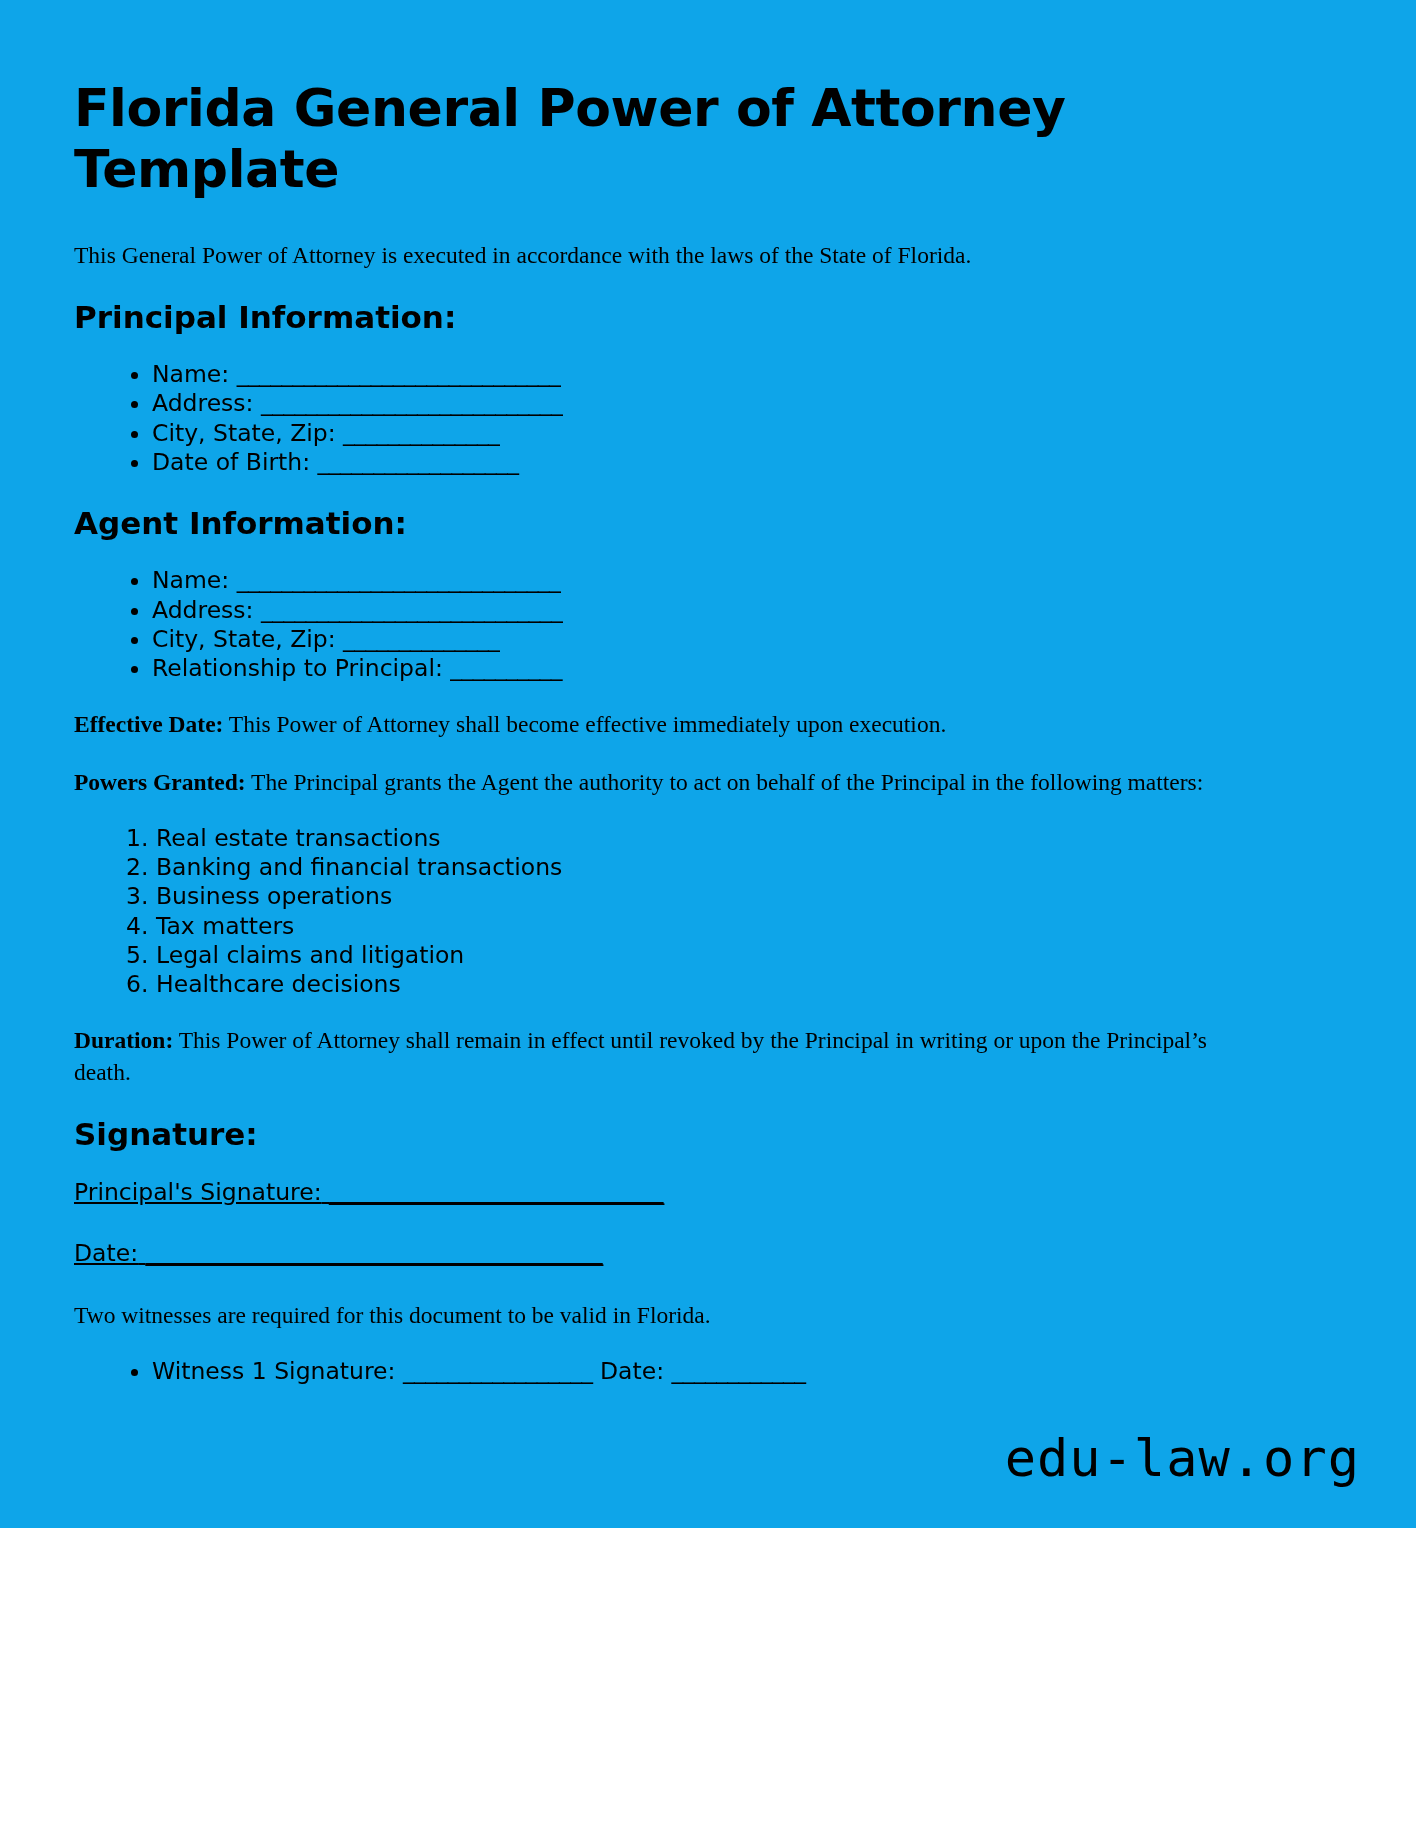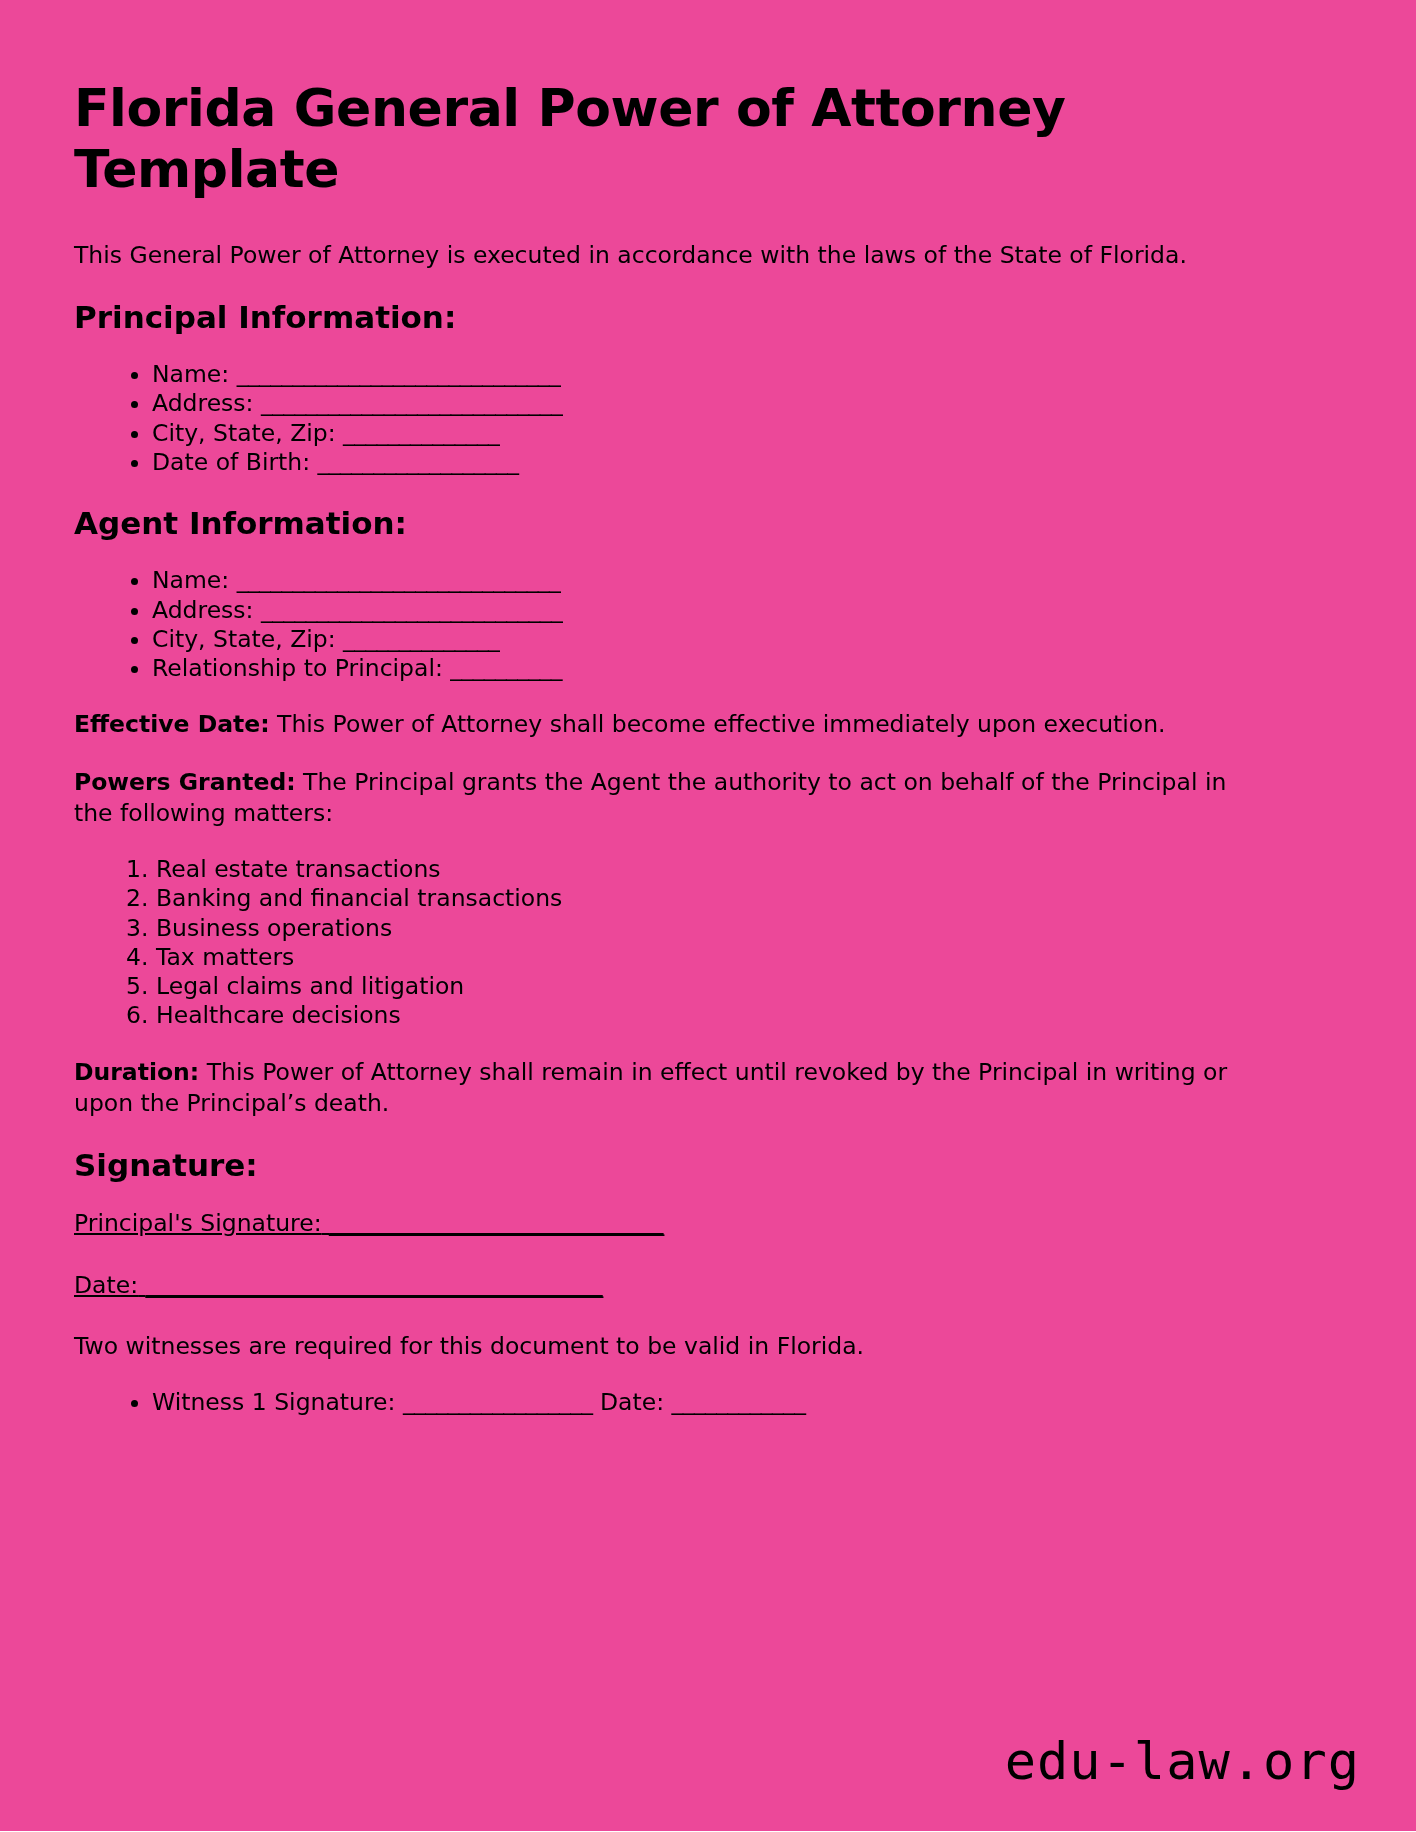--- a/index.html
+++ b/index.html
@@ -7,39 +7,40 @@
     padding: 0;
     background: #ffffff;
   }
   body {
     font-family: "DejaVu Sans", sans-serif;
     color: #000000;
   }
   .page {
     position: relative;
     width: 1416px;
-    height: 1831px;
-    background: #ec4899;
+    height: 1528px;
+    background: #0ea5e9;
     overflow: hidden;
     box-sizing: border-box;
     padding: 78px 74px 0 74px;
   }
   .doc-title {
     font-size: 52px;
     font-weight: bold;
     line-height: 1.17;
     letter-spacing: -0.4px;
     margin: 0 0 40px 0;
     max-width: 1120px;
   }
   .para {
     font-size: 23.5px;
     line-height: 1.33;
     margin: 0 0 26px 0;
     max-width: 1195px;
+    font-family: Liberation Serif, serif;
   }
   .para .lead {
     font-weight: bold;
   }
   .section-heading {
     font-size: 31px;
     font-weight: bold;
     line-height: 1.33;
     margin: 0 0 22px 0;
   }

